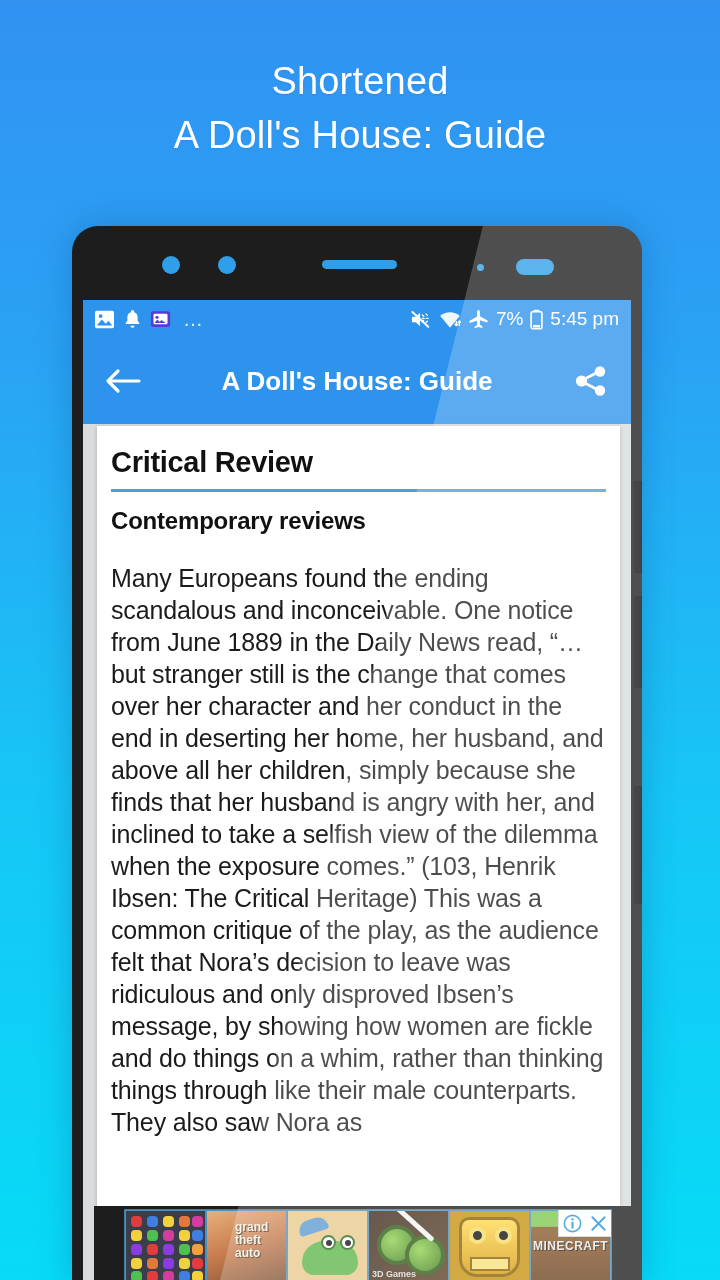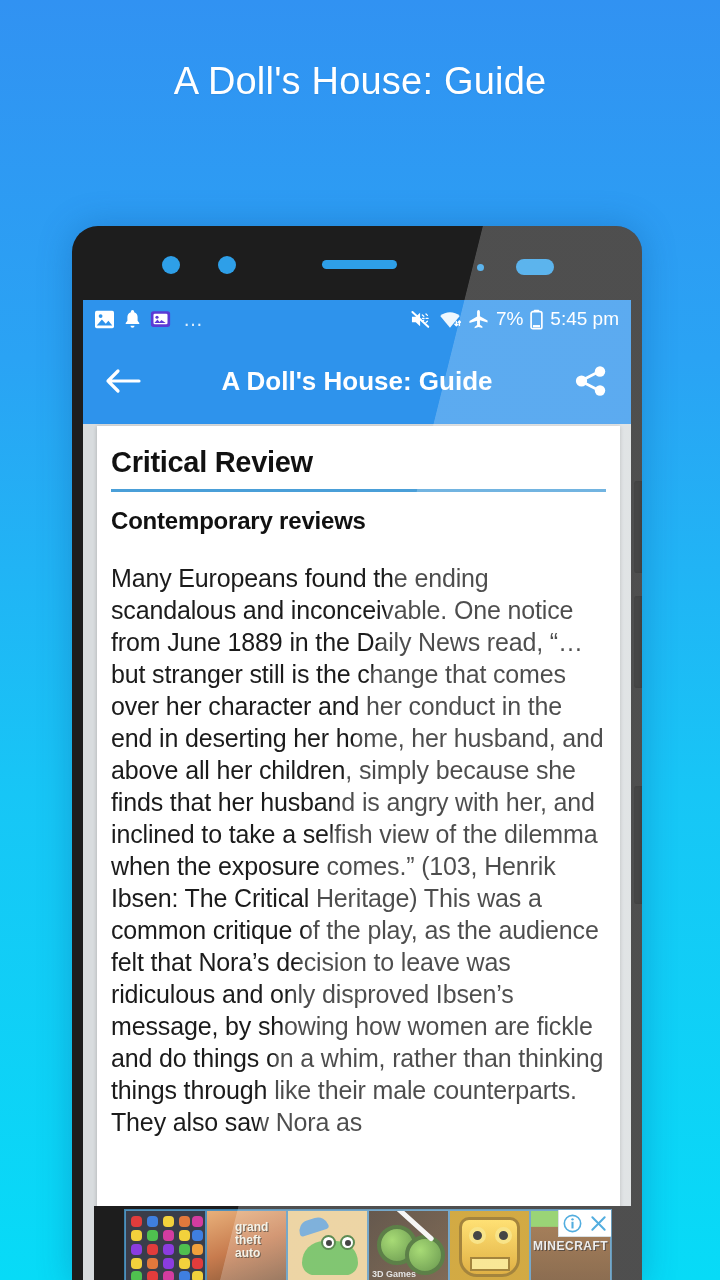--- a/index.html
+++ b/index.html
@@ -225,20 +225,21 @@
   .t-mine .mtxt {
     position:absolute; left:2px; top:28px; color:#e8e8e8;
     font-size:12px; font-weight:bold; letter-spacing:.5px;
     text-shadow:1px 1px 0 #2b1a0c; font-family:"Liberation Sans", sans-serif;
   }
 </style>
 </head>
 <body>
 
 <div class="promo">
+  <span class="l1">Shortened</span>
   <span class="l2">A Doll's House: Guide</span>
 </div>
 
 <div class="device">
 
   <div class="bezel-top">
     <span class="cam c1"></span>
     <span class="cam c2"></span>
     <span class="speaker"></span>
     <span class="sensor-dot"></span>

